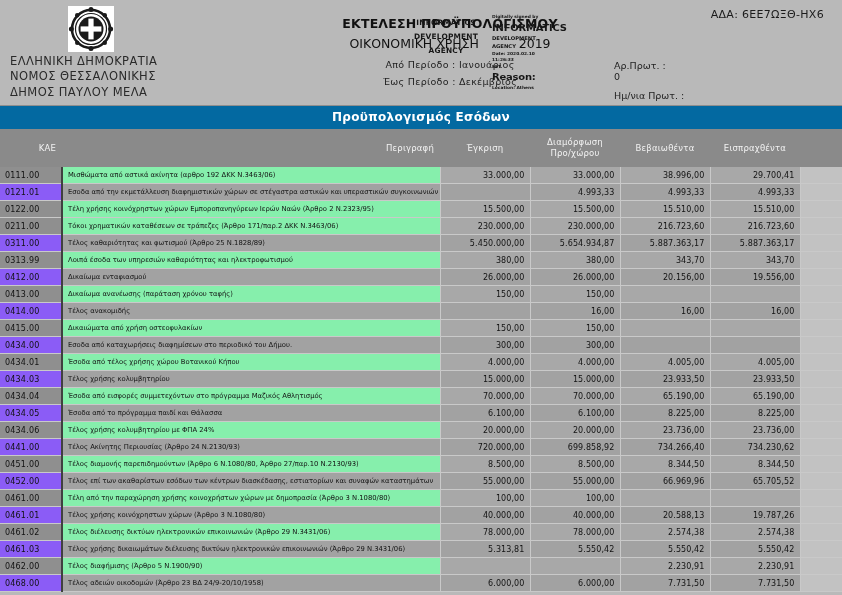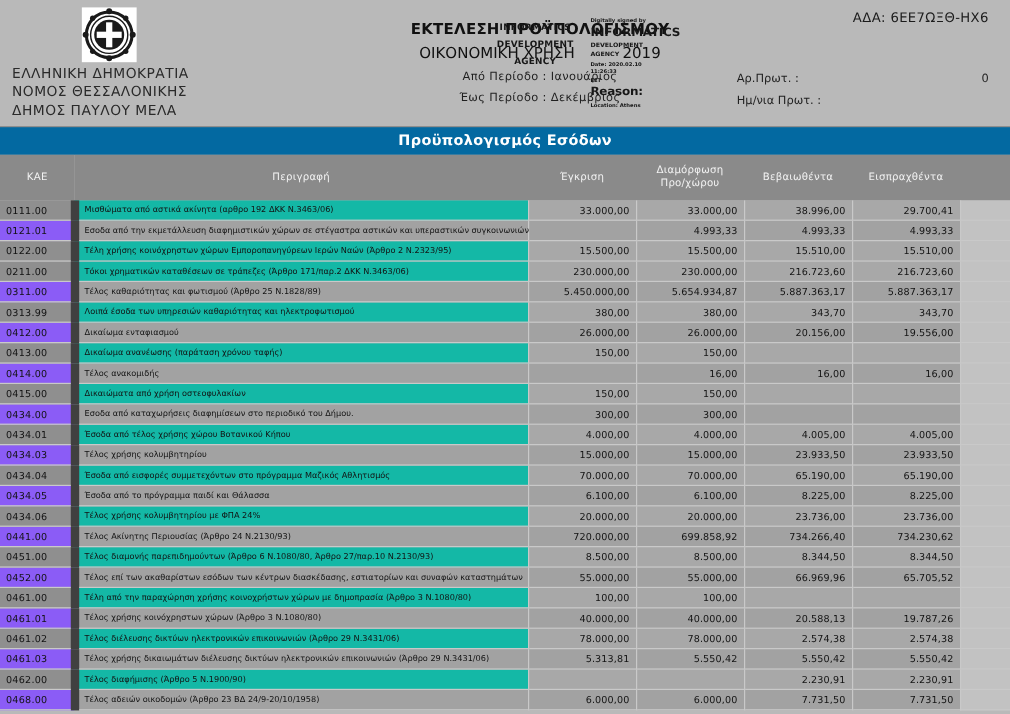--- a/index.html
+++ b/index.html
@@ -90,20 +90,21 @@
     top: 60px;
     font-size: 9.5px;
     color: #1f1f1f;
     width: 210px;
   }
   .proto-row {
     display: flex;
     justify-content: space-between;
     margin-bottom: 8px;
     white-space: nowrap;
+    flex-direction: column;
   }
   .proto-label { width: 115px; text-align: left; }
   .proto-value { text-align: left; }
 
   
   .stamp {
     position: absolute;
     left: 400px;
     top: 14px;
     width: 148px;
@@ -171,42 +172,42 @@
     color: #f2f2f2;
     font-size: 8.5px;
     font-weight: normal;
     height: 38px;
     vertical-align: middle;
     border: none;
     padding: 0 6px;
     letter-spacing: 0.2px;
   }
   thead th.h-kae,
-  thead th.h-desc { text-align: center; }
+  thead th.h-desc { text-align: right; }
   thead th.h-num  { text-align: center; }
   thead th.two-line { line-height: 1.25; }
 
   tbody td {
     font-size: 6.8px;
     color: #121212;
     height: 16px;
     padding: 0 5px;
     border-bottom: 1px solid #c9c9c9;
     white-space: nowrap;
     overflow: visible;
   }
   tbody td.kae {
     background: #8f8f8f;
     color: #111;
     font-size: 8px;
-    border-right: 7px solid #404040;
+    border-right: 2px solid #404040;
     letter-spacing: 0.2px;
   }
   tbody td.desc {
-    background: #14b8a6;
+    background: #86efac;
     border-right: 1px solid #c9c9c9;
   }
   tbody td.num {
     background: #a8a8a8;
     text-align: right;
     font-size: 8px;
     border-right: 1px solid #c9c9c9;
     letter-spacing: 0.1px;
   }
   tbody td.pad {

